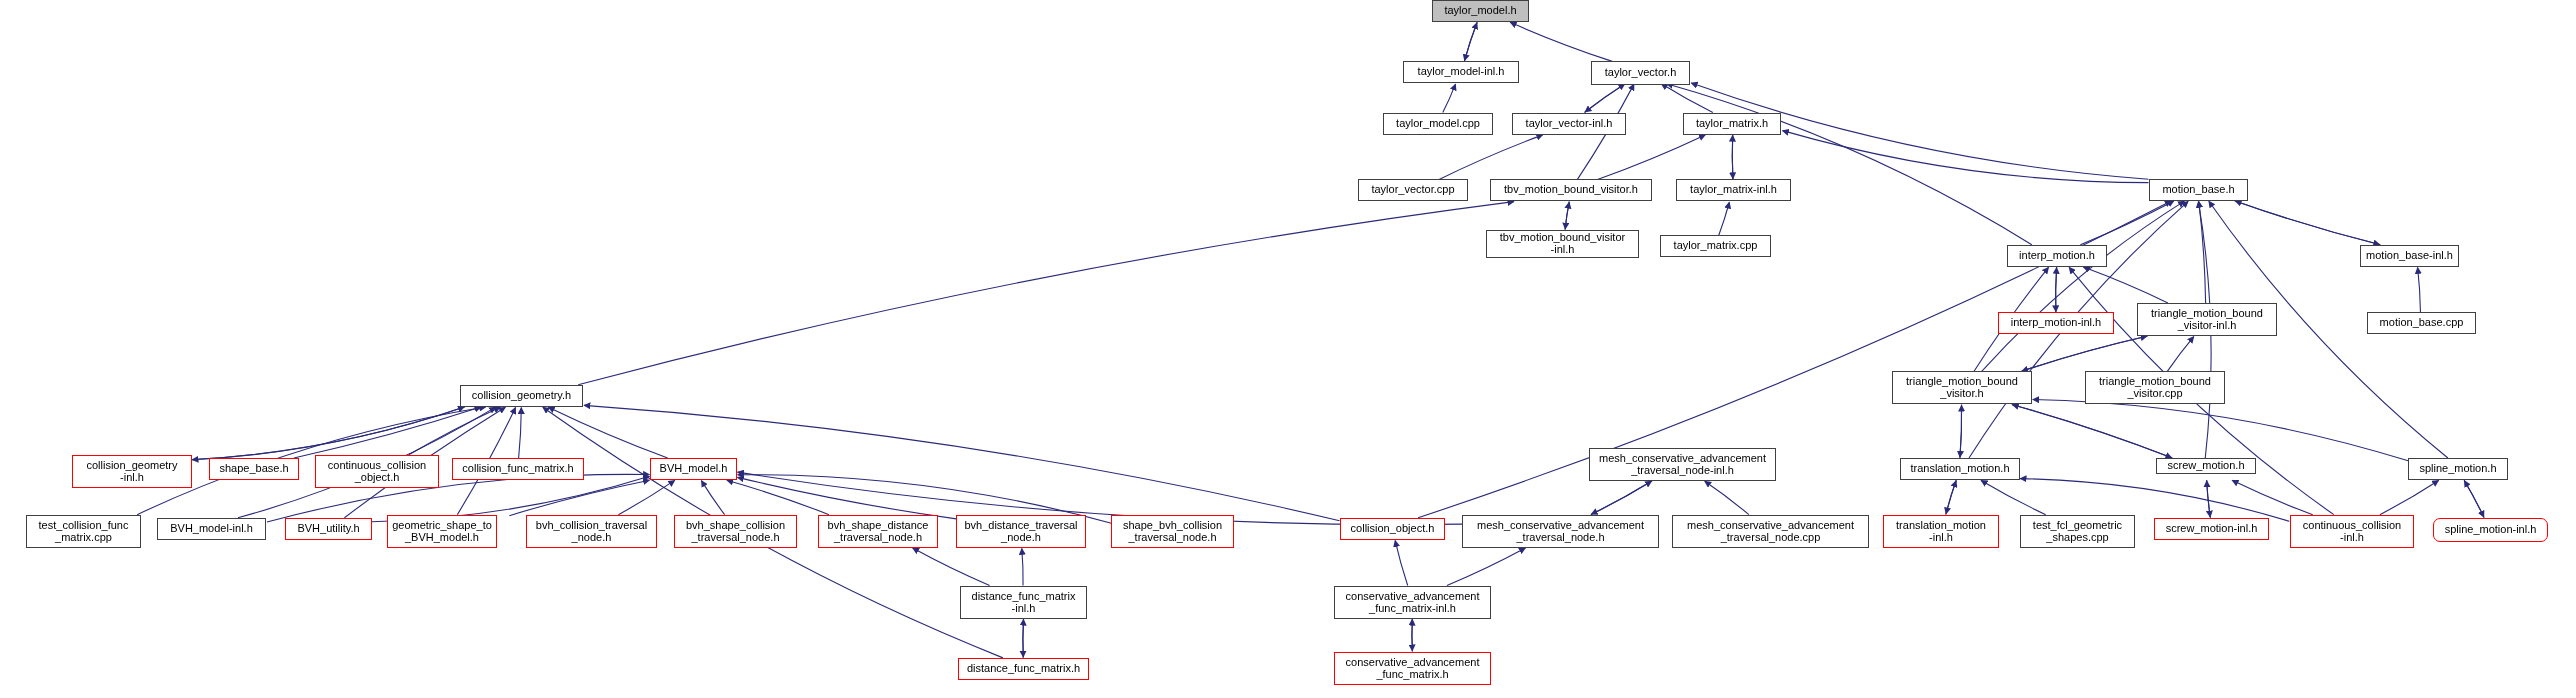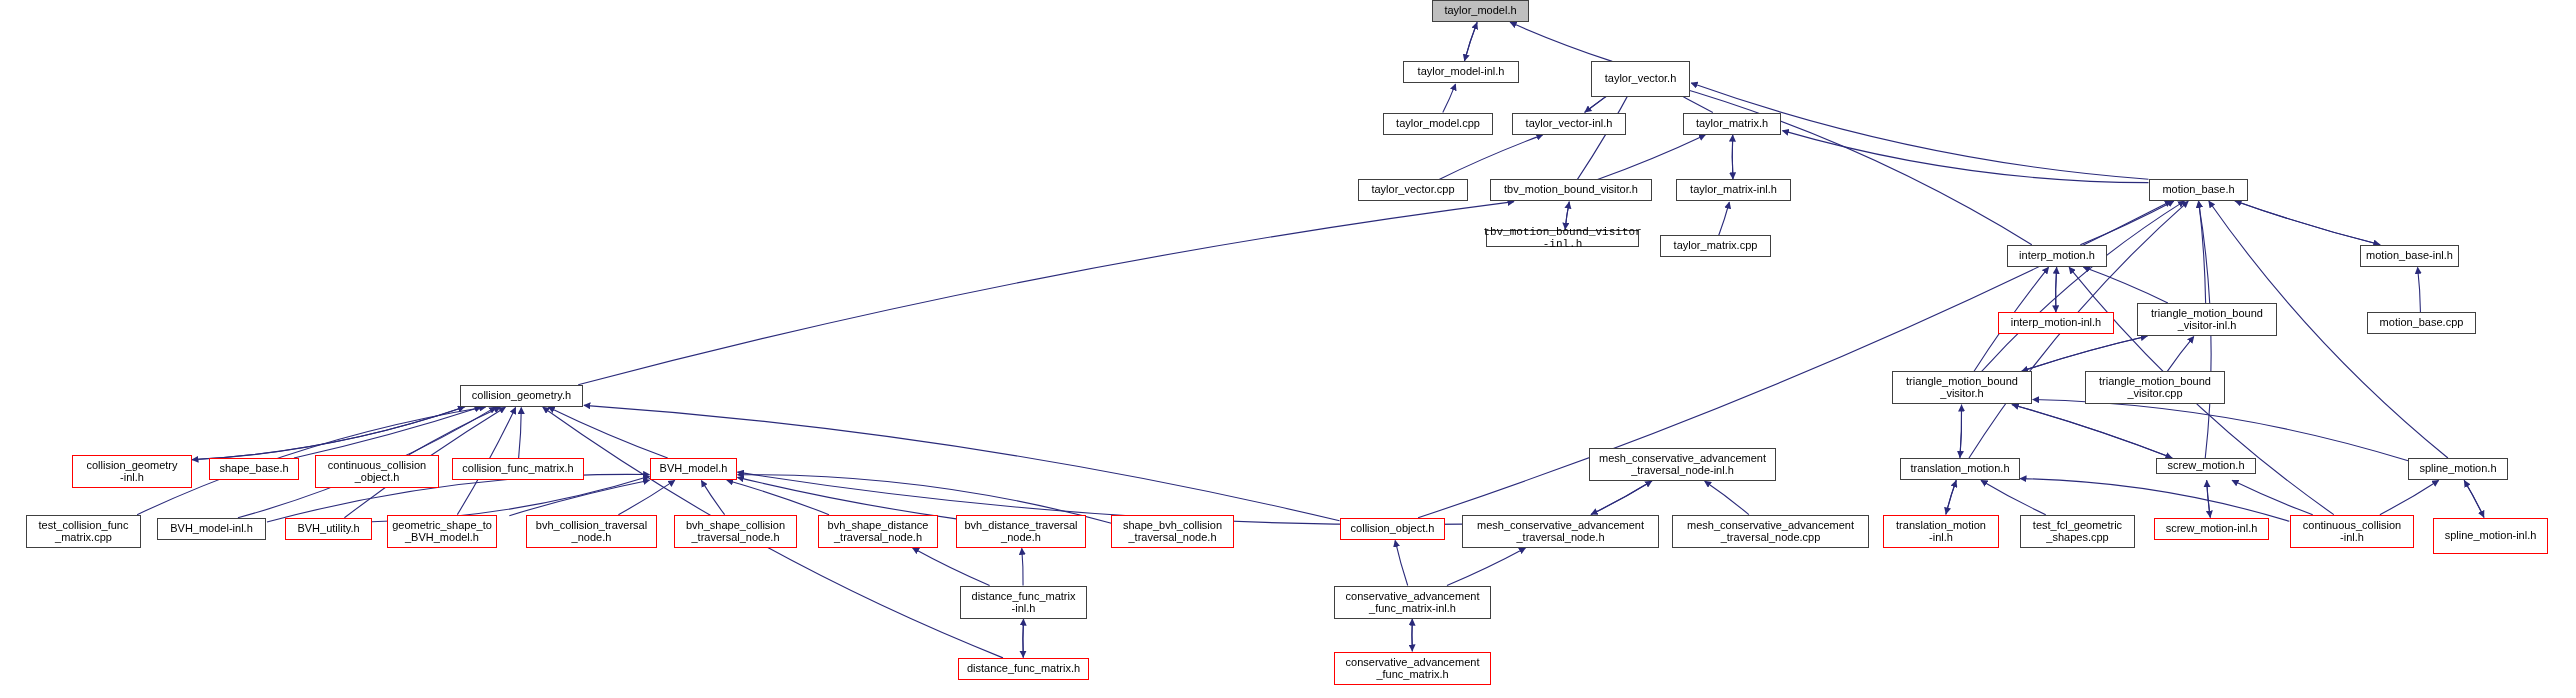--- a/index.html
+++ b/index.html
@@ -125,29 +125,29 @@
         <path d="M1788.6,744.0 Q1779.3,715.9 1772.7,687.0" marker-end="url(#ah)"></path>
         <path d="M1838.5,744.0 Q1889.5,722.7 1938.1,696.4" marker-end="url(#ah)"></path>
         <path d="M1300.1,836.0 Q1299.0,811.5 1300.4,787.0" marker-end="url(#ah)"></path>
         <path d="M1300.4,786.0 Q1299.0,810.5 1300.1,835.0" marker-end="url(#ah)"></path>
         <path d="M1794.5,828.0 Q1793.5,807.5 1794.5,787.0" marker-end="url(#ah)"></path>
         <path d="M1794.5,786.0 Q1793.5,806.5 1794.5,827.0" marker-end="url(#ah)"></path>
       </g>
   </svg>
 <div class="node root" style="left: 1432px; top: 0px; width: 97px; height: 22px;">taylor_model.h</div>
     <div class="node" style="left: 1403px; top: 61px; width: 116px; height: 22px;">taylor_model-inl.h</div>
-    <div class="node" style="left: 1591px; top: 61px; width: 99px; height: 36px; text-align: center;">taylor_vector.h</div>
+    <div class="node" style="left: 1591px; top: 61px; width: 99px; height: 24px; text-align: center;">taylor_vector.h</div>
     <div class="node" style="left: 1383px; top: 113px; width: 110px; height: 22px;">taylor_model.cpp</div>
     <div class="node" style="left: 1512px; top: 113px; width: 114px; height: 22px;">taylor_vector-inl.h</div>
     <div class="node" style="left: 1683px; top: 113px; width: 98px; height: 22px;">taylor_matrix.h</div>
     <div class="node" style="left: 1358px; top: 179px; width: 110px; height: 22px;">taylor_vector.cpp</div>
     <div class="node" style="left: 1490px; top: 179px; width: 162px; height: 22px;">tbv_motion_bound_visitor.h</div>
     <div class="node" style="left: 1676px; top: 179px; width: 115px; height: 22px;">taylor_matrix-inl.h</div>
     <div class="node" style="left: 2149px; top: 179px; width: 99px; height: 22px;">motion_base.h</div>
-    <div class="node" style="left: 1486px; top: 230px; width: 153px; height: 17px; font-family: Liberation Mono, monospace;">tbv_motion_bound_visitor
+    <div class="node" style="left: 1486px; top: 230px; width: 153px; height: 28px;">tbv_motion_bound_visitor
 -inl.h</div>
     <div class="node" style="left: 1660px; top: 235px; width: 111px; height: 22px;">taylor_matrix.cpp</div>
     <div class="node" style="left: 2007px; top: 245px; width: 100px; height: 22px;">interp_motion.h</div>
     <div class="node" style="left: 2360px; top: 245px; width: 99px; height: 22px;">motion_base-inl.h</div>
     <div class="node red" style="left: 1998px; top: 312px; width: 116px; height: 22px;">interp_motion-inl.h</div>
     <div class="node" style="left: 2137px; top: 303px; width: 140px; height: 33px;">triangle_motion_bound
 _visitor-inl.h</div>
     <div class="node" style="left: 2367px; top: 312px; width: 109px; height: 22px; text-align: right;">motion_base.cpp</div>
     <div class="node" style="left: 460px; top: 385px; width: 123px; height: 22px;">collision_geometry.h</div>
     <div class="node" style="left: 1892px; top: 371px; width: 140px; height: 33px;">triangle_motion_bound
@@ -187,21 +187,21 @@
 _traversal_node.h</div>
     <div class="node" style="left: 1672px; top: 515px; width: 197px; height: 33px;">mesh_conservative_advancement
 _traversal_node.cpp</div>
     <div class="node red" style="left: 1883px; top: 515px; width: 116px; height: 33px;">translation_motion
 -inl.h</div>
     <div class="node" style="left: 2020px; top: 515px; width: 115px; height: 33px;">test_fcl_geometric
 _shapes.cpp</div>
     <div class="node red" style="left: 2154px; top: 518px; width: 115px; height: 22px;">screw_motion-inl.h</div>
     <div class="node red" style="left: 2290px; top: 515px; width: 124px; height: 33px;">continuous_collision
 -inl.h</div>
-    <div class="node red" style="left: 2433px; top: 518px; width: 115px; height: 36px;">spline_motion-inl.h</div>
+    <div class="node red" style="left: 2433px; top: 518px; width: 115px; height: 24px; border-radius: 7px;">spline_motion-inl.h</div>
     <div class="node" style="left: 960px; top: 586px; width: 127px; height: 33px;">distance_func_matrix
 -inl.h</div>
     <div class="node" style="left: 1334px; top: 586px; width: 157px; height: 33px;">conservative_advancement
 _func_matrix-inl.h</div>
     <div class="node red" style="left: 958px; top: 658px; width: 131px; height: 22px;">distance_func_matrix.h</div>
     <div class="node red" style="left: 1334px; top: 652px; width: 157px; height: 33px;">conservative_advancement
 _func_matrix.h</div>
   </div>
 
 

